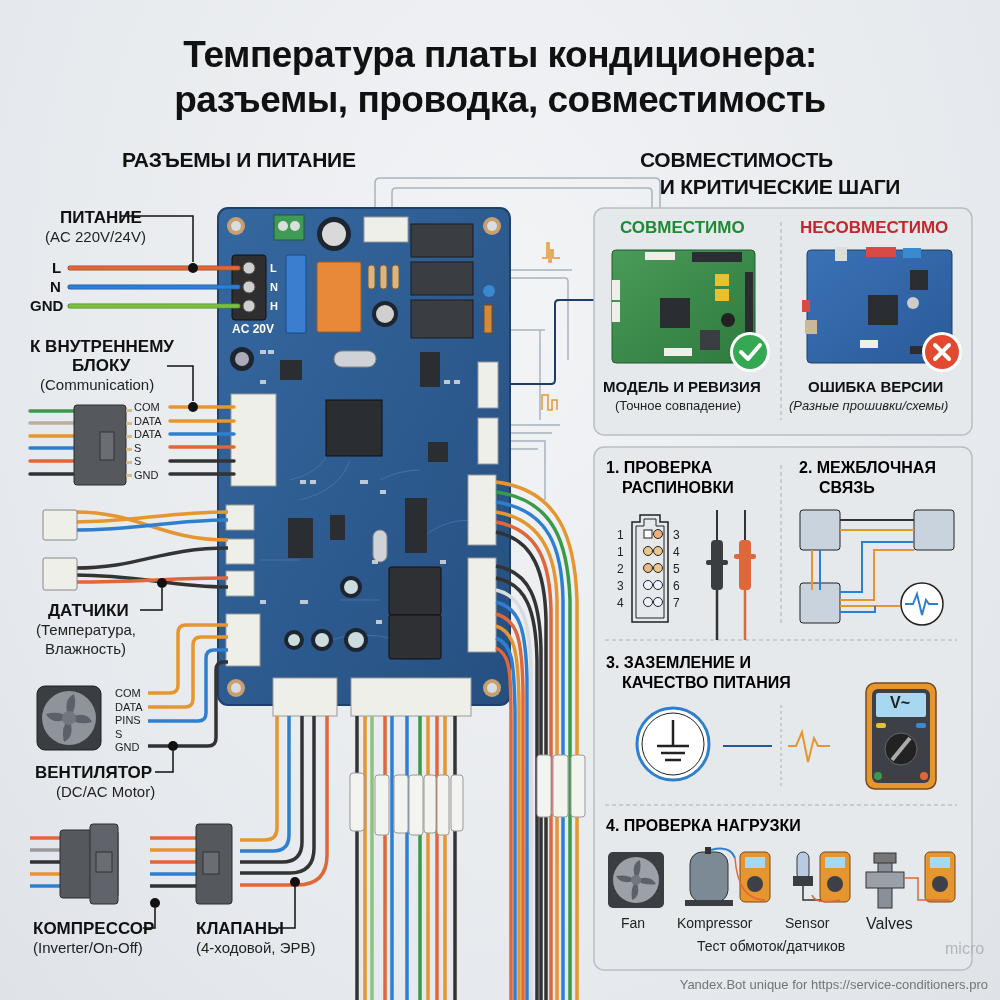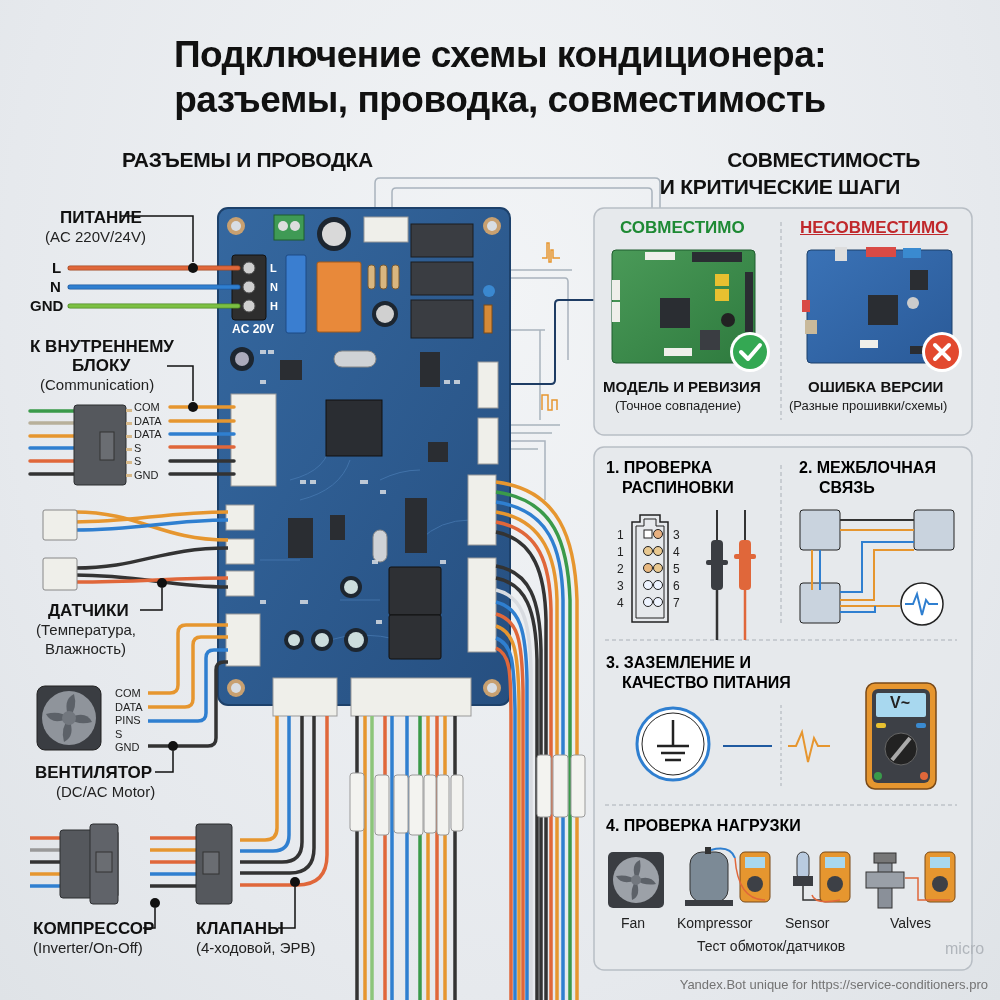--- a/index.html
+++ b/index.html
@@ -498,25 +498,25 @@
       <circle cx="835" cy="884" r="8"></circle>
       <circle cx="940" cy="884" r="8"></circle>
     </g>
   <g fill="none" stroke="#e0673a" stroke-width="1.5">
     <path d="M735 858 Q738 900 765 900"></path>
       <path d="M812 895 Q815 905 840 900"></path>
       <path d="M905 878 H918 V900 H950"></path>
   </g>
 </svg>
 
-<div class="title t1">Подключение схемы кондиционера:</div>
+<div class="title t1">Температура платы кондиционера:</div>
 <div class="title t2">разъемы, проводка, совместимость</div>
 
-<div class="sec" style="left:122px;top:148px;">РАЗЪЕМЫ И ПРОВОДКА</div>
-<div class="sec" style="left:640px;top:148px;width:280px;text-align:right;">СОВМЕСТИМОСТЬ</div>
+<div class="sec" style="left:122px;top:148px;">РАЗЪЕМЫ И ПИТАНИЕ</div>
+<div class="sec" style="left:640px;top:148px;width:280px;text-align:left;">СОВМЕСТИМОСТЬ</div>
 <div class="sec" style="left:620px;top:175px;width:320px;text-align:center;">И КРИТИЧЕСКИЕ ШАГИ</div>
 
 <div class="lbl" style="left:60px;top:208px;">ПИТАНИЕ</div>
 <div class="sub" style="left:45px;top:228px;">(AC 220V/24V)</div>
 <div class="lbl" style="left:52px;top:259px;font-size:15px;">L</div>
 <div class="lbl" style="left:50px;top:278px;font-size:15px;">N</div>
 <div class="lbl" style="left:30px;top:297px;font-size:15px;">GND</div>
 <div class="pin" style="left:270px;top:262px;color:#fff;font-weight:700;">L</div>
 <div class="pin" style="left:270px;top:281px;color:#fff;font-weight:700;">N</div>
 <div class="pin" style="left:270px;top:300px;color:#fff;font-weight:700;">H</div>
@@ -547,25 +547,25 @@
 </div>
 <div class="lbl" style="left:35px;top:763px;">ВЕНТИЛЯТОР</div>
 <div class="sub" style="left:40px;top:783px;margin-left:16px;">(DC/AC Motor)</div>
 
 <div class="lbl" style="left:33px;top:919px;">КОМПРЕССОР</div>
 <div class="sub" style="left:33px;top:939px;">(Inverter/On-Off)</div>
 <div class="lbl" style="left:196px;top:919px;">КЛАПАНЫ</div>
 <div class="sub" style="left:196px;top:939px;">(4-ходовой, ЭРВ)</div>
 
 <div class="panel-lbl" style="left:620px;top:218px;font-size:17px;color:#1e8a34;">СОВМЕСТИМО</div>
-<div class="panel-lbl" style="left:800px;top:218px;font-size:17px;color:#c0282b;text-decoration:underline;">НЕСОВМЕСТИМО</div>
+<div class="panel-lbl" style="left:800px;top:218px;font-size:17px;color:#c0282b;">НЕСОВМЕСТИМО</div>
 <div class="panel-lbl" style="left:603px;top:378px;font-size:15px;color:#111;">МОДЕЛЬ И РЕВИЗИЯ</div>
 <div class="small" style="left:615px;top:398px;">(Точное совпадение)</div>
 <div class="panel-lbl" style="left:808px;top:378px;font-size:15px;color:#111;">ОШИБКА ВЕРСИИ</div>
-<div class="small" style="left:789px;top:398px;">(Разные прошивки/схемы)</div>
+<div class="small" style="left:789px;top:398px;font-style:italic;">(Разные прошивки/схемы)</div>
 
 <div class="panel-lbl" style="left:606px;top:459px;font-size:16px;">1. ПРОВЕРКА</div>
 <div class="panel-lbl" style="left:622px;top:479px;font-size:16px;">РАСПИНОВКИ</div>
 <div class="pin" style="left:617px;top:527px;font-size:12px;line-height:17px;">
   <div>1</div>
   <div>1</div>
   <div>2</div>
   <div>3</div>
   <div>4</div>
 </div>
@@ -580,17 +580,17 @@
 <div class="panel-lbl" style="left:819px;top:479px;font-size:16px;">СВЯЗЬ</div>
 
 <div class="panel-lbl" style="left:606px;top:654px;font-size:16px;">3. ЗАЗЕМЛЕНИЕ И</div>
 <div class="panel-lbl" style="left:622px;top:674px;font-size:16px;">КАЧЕСТВО ПИТАНИЯ</div>
 <div class="panel-lbl" style="left:890px;top:694px;font-size:16px;color:#222;">V~</div>
 
 <div class="panel-lbl" style="left:606px;top:817px;font-size:16px;">4. ПРОВЕРКА НАГРУЗКИ</div>
 <div class="small" style="left:621px;top:915px;font-size:14px;">Fan</div>
 <div class="small" style="left:677px;top:915px;font-size:14px;">Kompressor</div>
 <div class="small" style="left:785px;top:915px;font-size:14px;">Sensor</div>
-<div class="small" style="left:866px;top:915px;font-size:14px;margin-left:24px;">Valves</div>
+<div class="small" style="left:866px;top:915px;font-size:16px;">Valves</div>
 <div class="small" style="left:697px;top:938px;font-size:14px;">Тест обмоток/датчиков</div>
 <div class="small" style="left:912px;top:940px;font-size:16px;color:#b0b5bb;margin-left:33px;">micro</div>
 
 <div class="footer">Yandex.Bot unique for https://service-conditioners.pro</div>
 
 </body></html>

